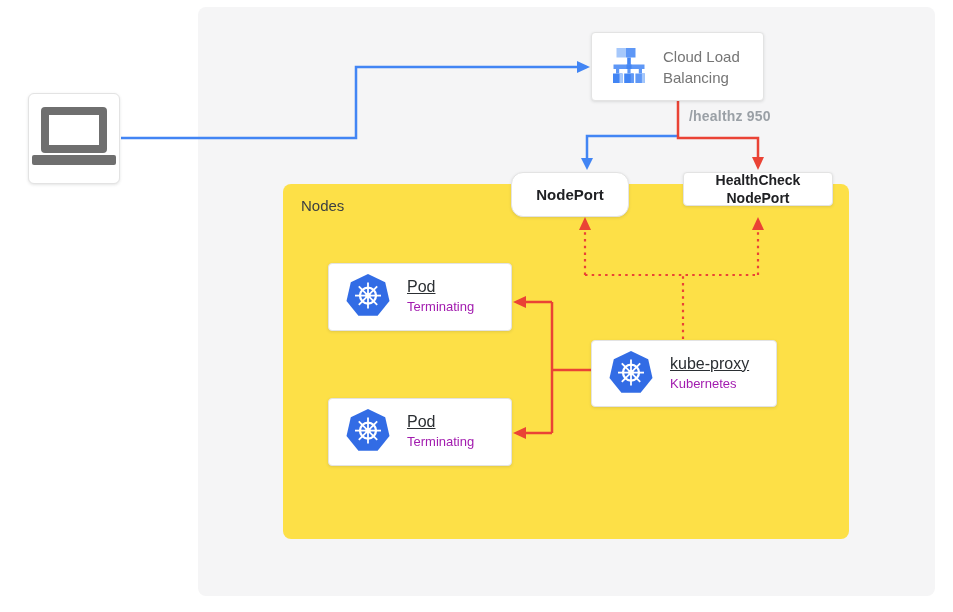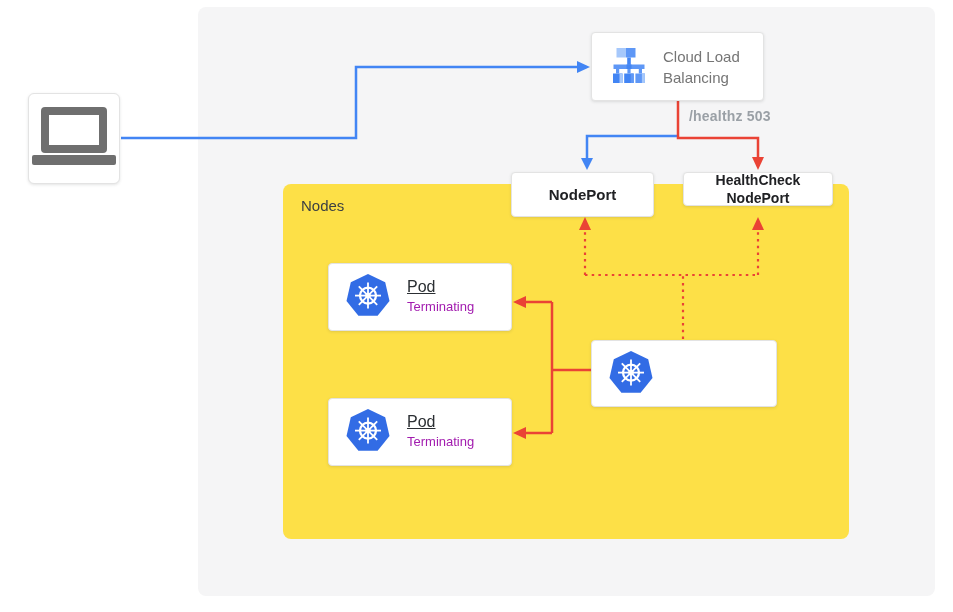--- a/index.html
+++ b/index.html
@@ -17,21 +17,21 @@
 
   .client-card{left:28px;top:93px;width:92px;height:91px;border-radius:6px;
     display:flex;align-items:center;justify-content:center;}
 
   .lb-card{left:591px;top:32px;width:173px;height:69px;display:flex;align-items:center;}
   .lb-card .icon{margin-left:17px;flex:0 0 auto;}
   .lb-label{margin-left:14px;width:92px;font-size:15px;line-height:21px;color:#757575;}
 
   .port-card{display:flex;align-items:center;justify-content:center;text-align:center;
     font-weight:bold;color:#202124;}
-  .nodeport-card{left:511px;top:172px;width:143px;height:45px;font-size:15px;}
+  .nodeport-card{left:511px;top:172px;width:118px;height:45px;font-size:15px;border-radius:12px;}
   .healthcheck-card{left:683px;top:172px;width:150px;height:34px;font-size:14px;line-height:18px;}
   .healthcheck-card .wrap-label{width:104px;}
 
   .entity-card{display:flex;align-items:center;}
   .entity-card .icon{margin-left:17px;flex:0 0 auto;}
   .entity-text{margin-left:17px;}
   .entity-title{font-size:16px;color:#2b2f33;line-height:20px;text-decoration:underline;}
   .entity-subtitle{font-size:13px;color:#a21caf;line-height:20px;}
   .pod1-card{left:328px;top:263px;width:184px;height:68px;}
   .pod2-card{left:328px;top:398px;width:184px;height:68px;}
@@ -114,21 +114,21 @@
         <rect x="10.5" y="28.5" width="3" height="9.5" fill="#A6C8FB"></rect>
         <rect x="15.2" y="28.5" width="9.5" height="9.5" fill="#4285F4"></rect>
         <rect x="21.7" y="28.5" width="3" height="9.5" fill="#5E97F6"></rect>
         <rect x="26.4" y="28.5" width="9.5" height="9.5" fill="#5E97F6"></rect>
         <rect x="32.9" y="28.5" width="3" height="9.5" fill="#A6C8FB"></rect>
       </svg>
     </span>
     <div class="lb-label">Cloud Load Balancing</div>
   </div>
 
-  <div class="healthz-label">/healthz 503</div>
+  <div class="healthz-label">/healthz 950</div>
 
   <div class="card port-card nodeport-card">
     <span>NodePort</span>
   </div>
 
   <div class="card port-card healthcheck-card">
     <span class="wrap-label">HealthCheck NodePort</span>
   </div>
 
   <div class="card entity-card pod1-card">
@@ -190,15 +190,19 @@
           <line x1="22" y1="22.6" x2="22" y2="35.6"></line>
           <line x1="22" y1="22.6" x2="12.8" y2="31.8"></line>
           <line x1="22" y1="22.6" x2="9" y2="22.6"></line>
           <line x1="22" y1="22.6" x2="12.8" y2="13.4"></line>
           <line x1="22" y1="22.6" x2="22" y2="9.6"></line>
           <line x1="22" y1="22.6" x2="31.2" y2="13.4"></line>
         </g>
         <circle cx="22" cy="22.6" r="2.8" fill="#ffffff"></circle>
       </svg>
     </span>
+    <div class="entity-text">
+      <div class="entity-title">kube-proxy</div>
+      <div class="entity-subtitle">Kubernetes</div>
+    </div>
   </div>
 
 </div>
 
 </body></html>

